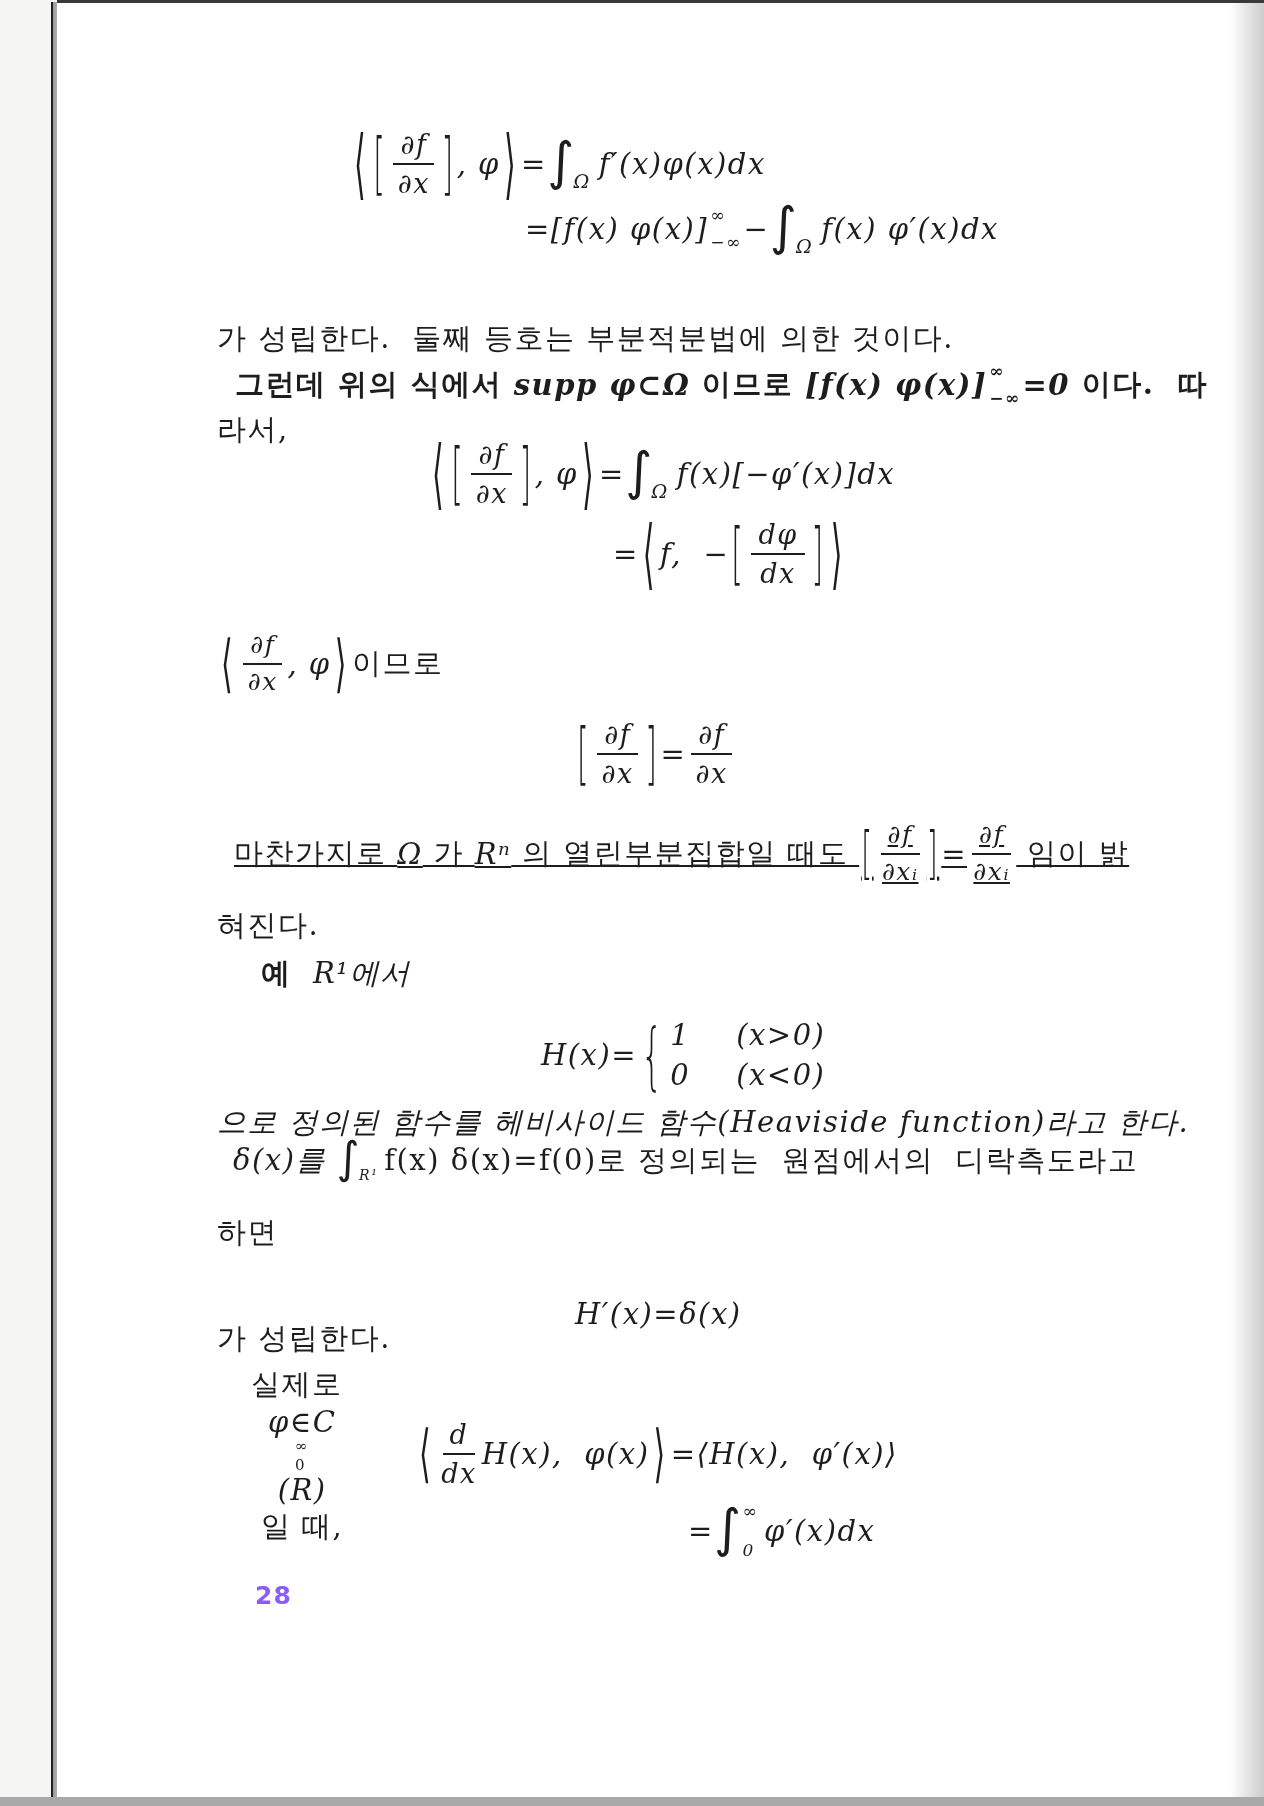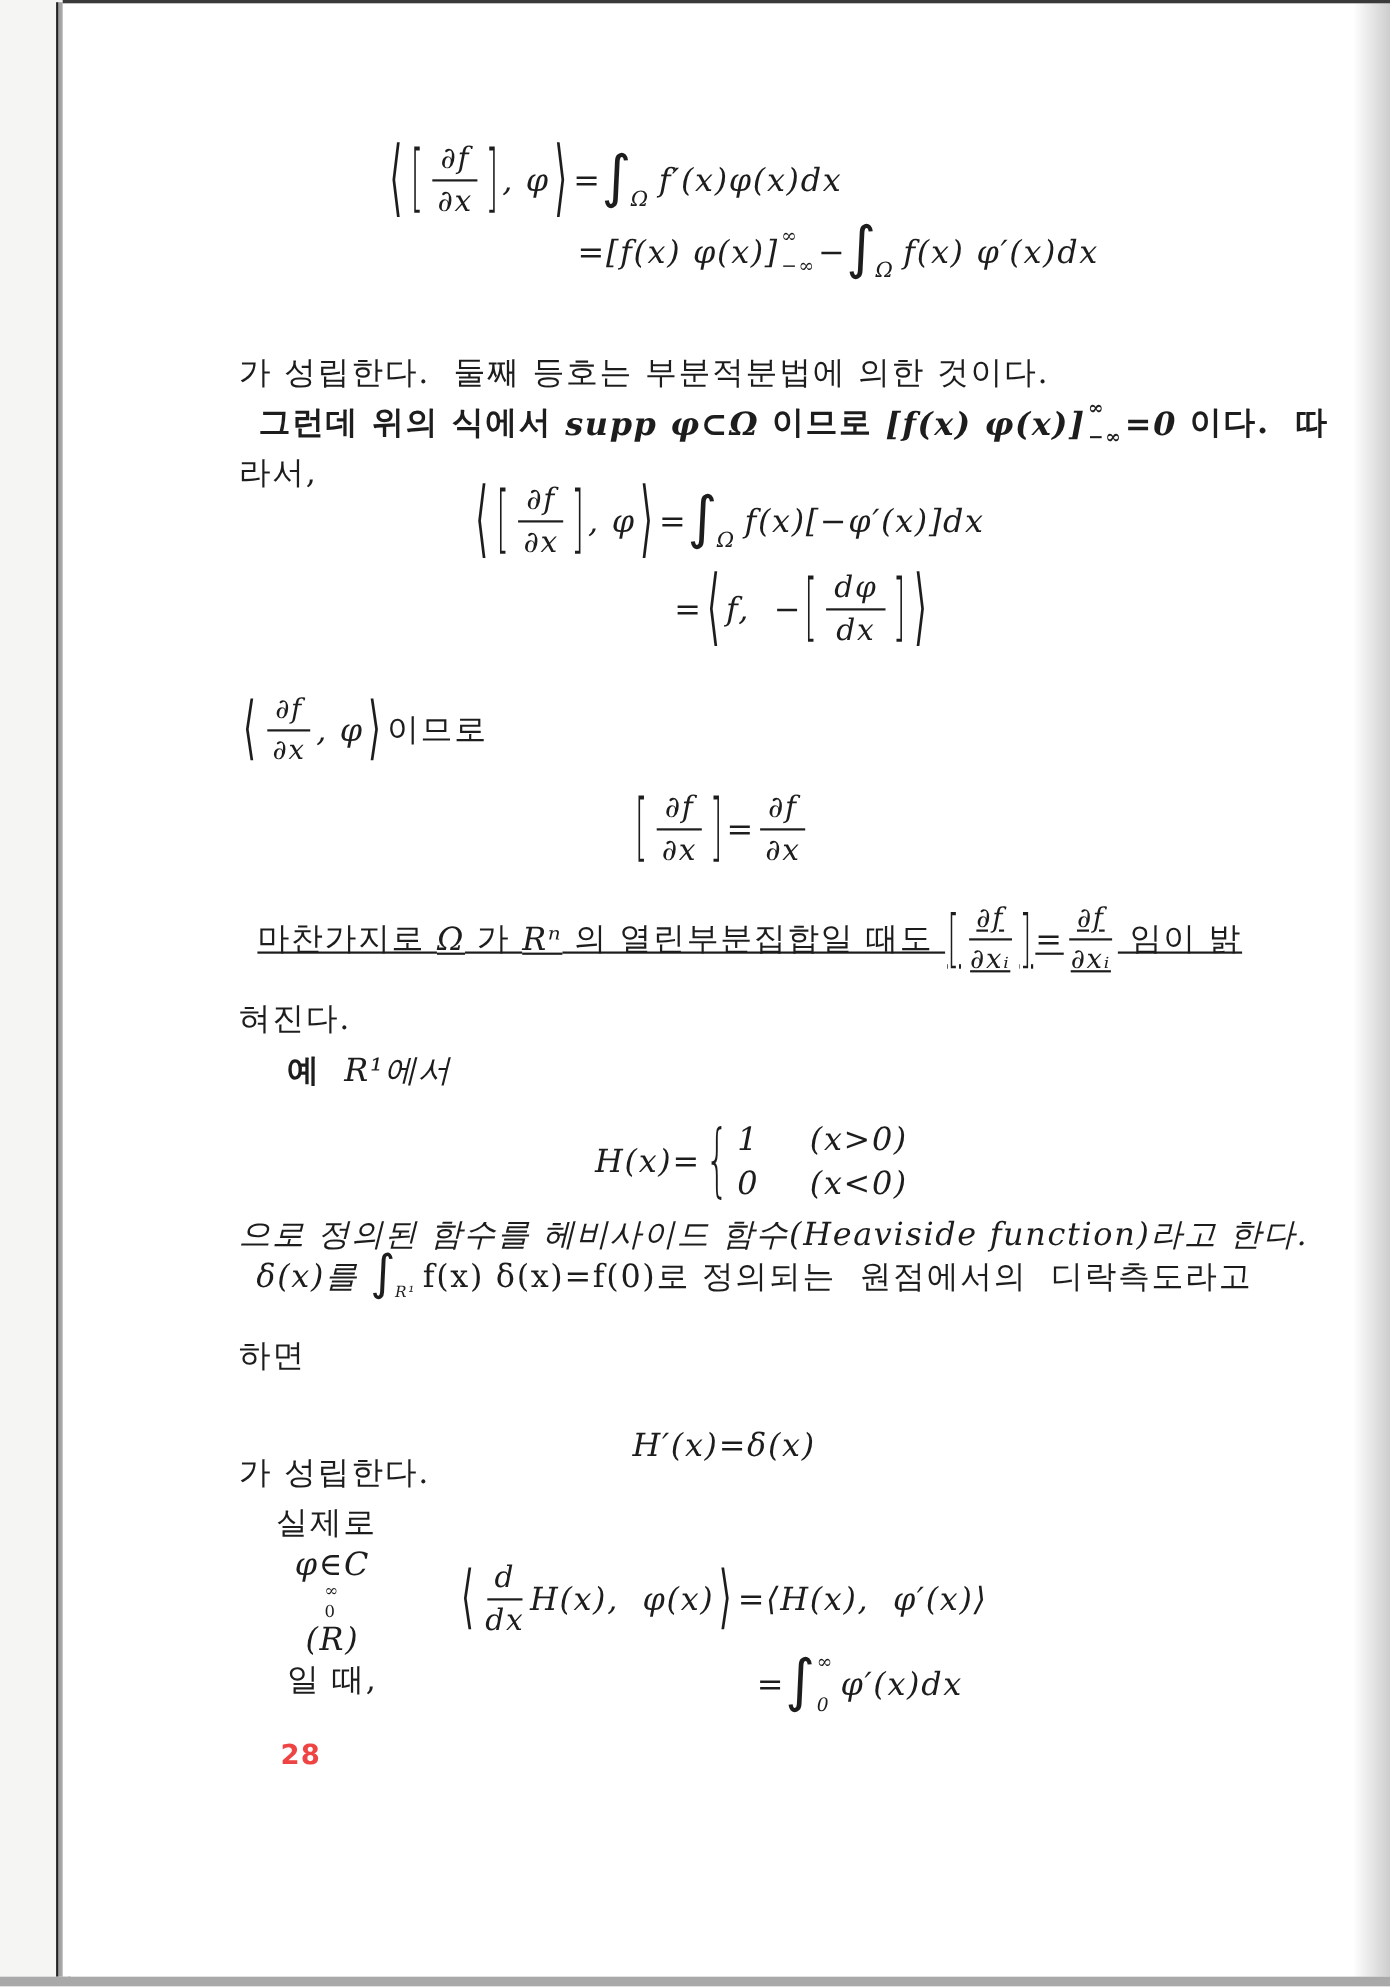--- a/index.html
+++ b/index.html
@@ -73,21 +73,21 @@
   }
   .limits.int-lim{height:56px;justify-content:space-between;gap:0;margin-left:0;margin-right:6px;}
   .limits.int-lim span{font-style:italic;}
   .limits.c-lim{font-size:15px;gap:4px;}
   .cases{display:inline-flex;flex-direction:column;gap:6px;}
   .case-row{display:flex;gap:46px;}
   .bold{font-weight:bold;}
   .pagenum{
     position:absolute;
     font-family:"DejaVu Sans","Liberation Sans",sans-serif;
-    font-weight:bold;font-size:25px;color:#ef4444;letter-spacing:1px;
+    font-weight:bold;font-size:25px;color:#8b5cf6;letter-spacing:1px;
   }
   
   .b-eq1l1{left:293px;top:126px;}
   .b-eq1l2{left:468px;top:203px;}
   .b-p1{left:160px;top:316px;}
   .b-p2l1{left:178px;top:360px;font-weight:bold;}
   .b-p2l2{left:160px;top:407px;}
   .b-eq2l1{left:371px;top:436px;}
   .b-eq2l2{left:556px;top:516px;}
   .b-p3{left:160px;top:628px;}

